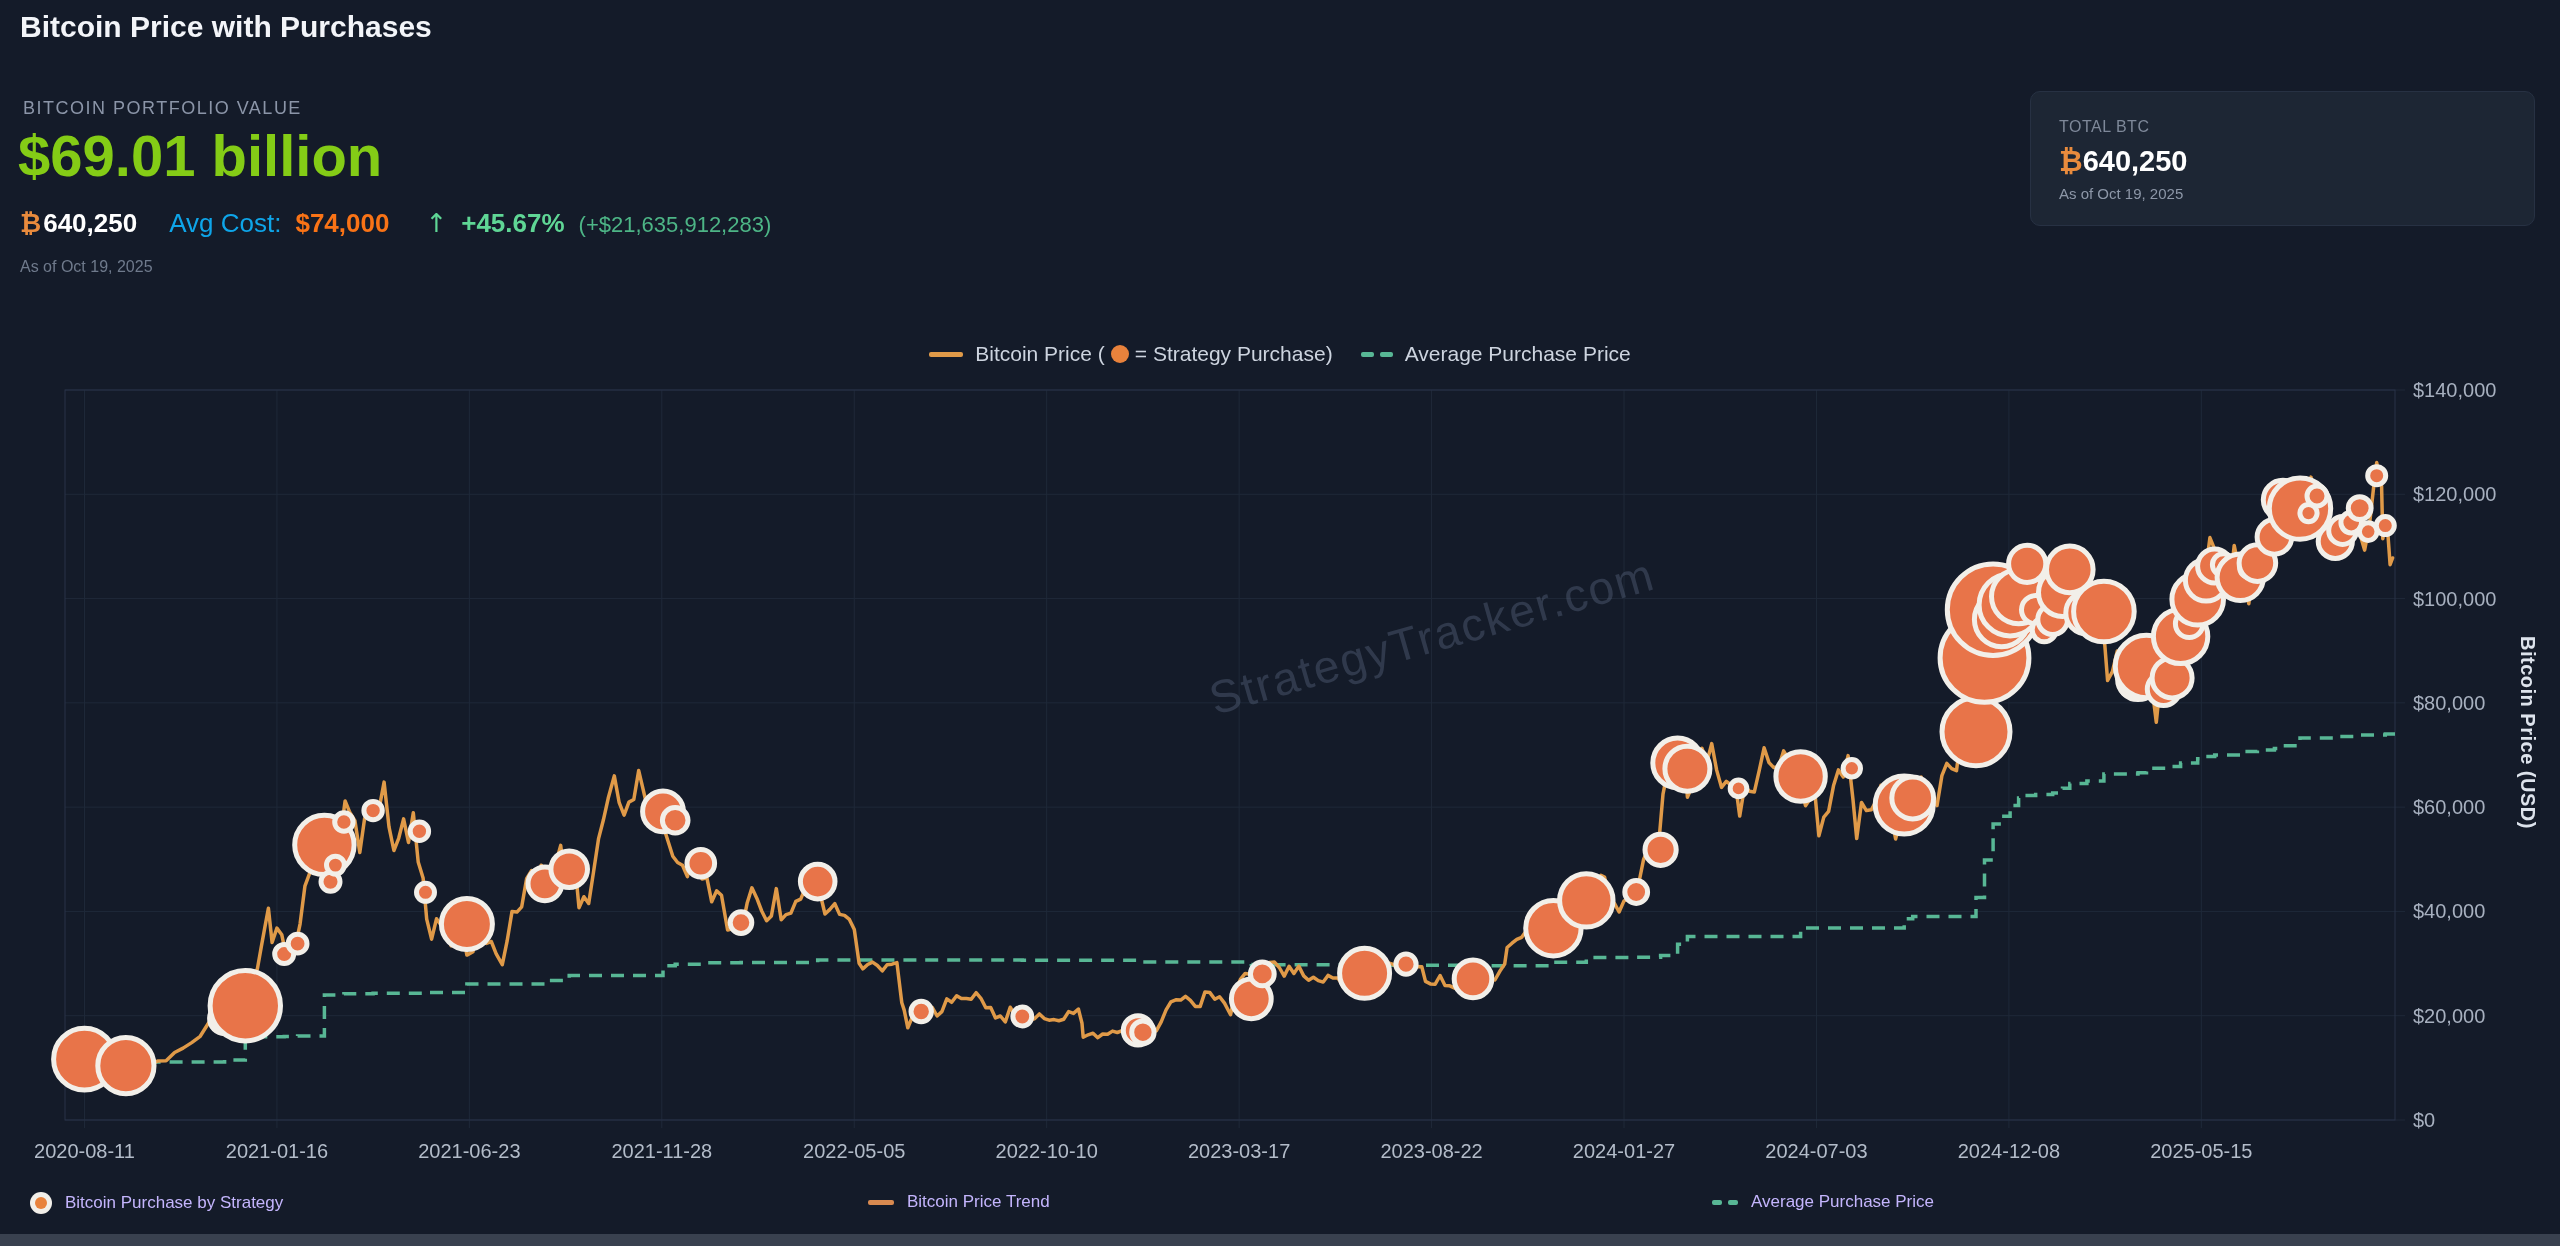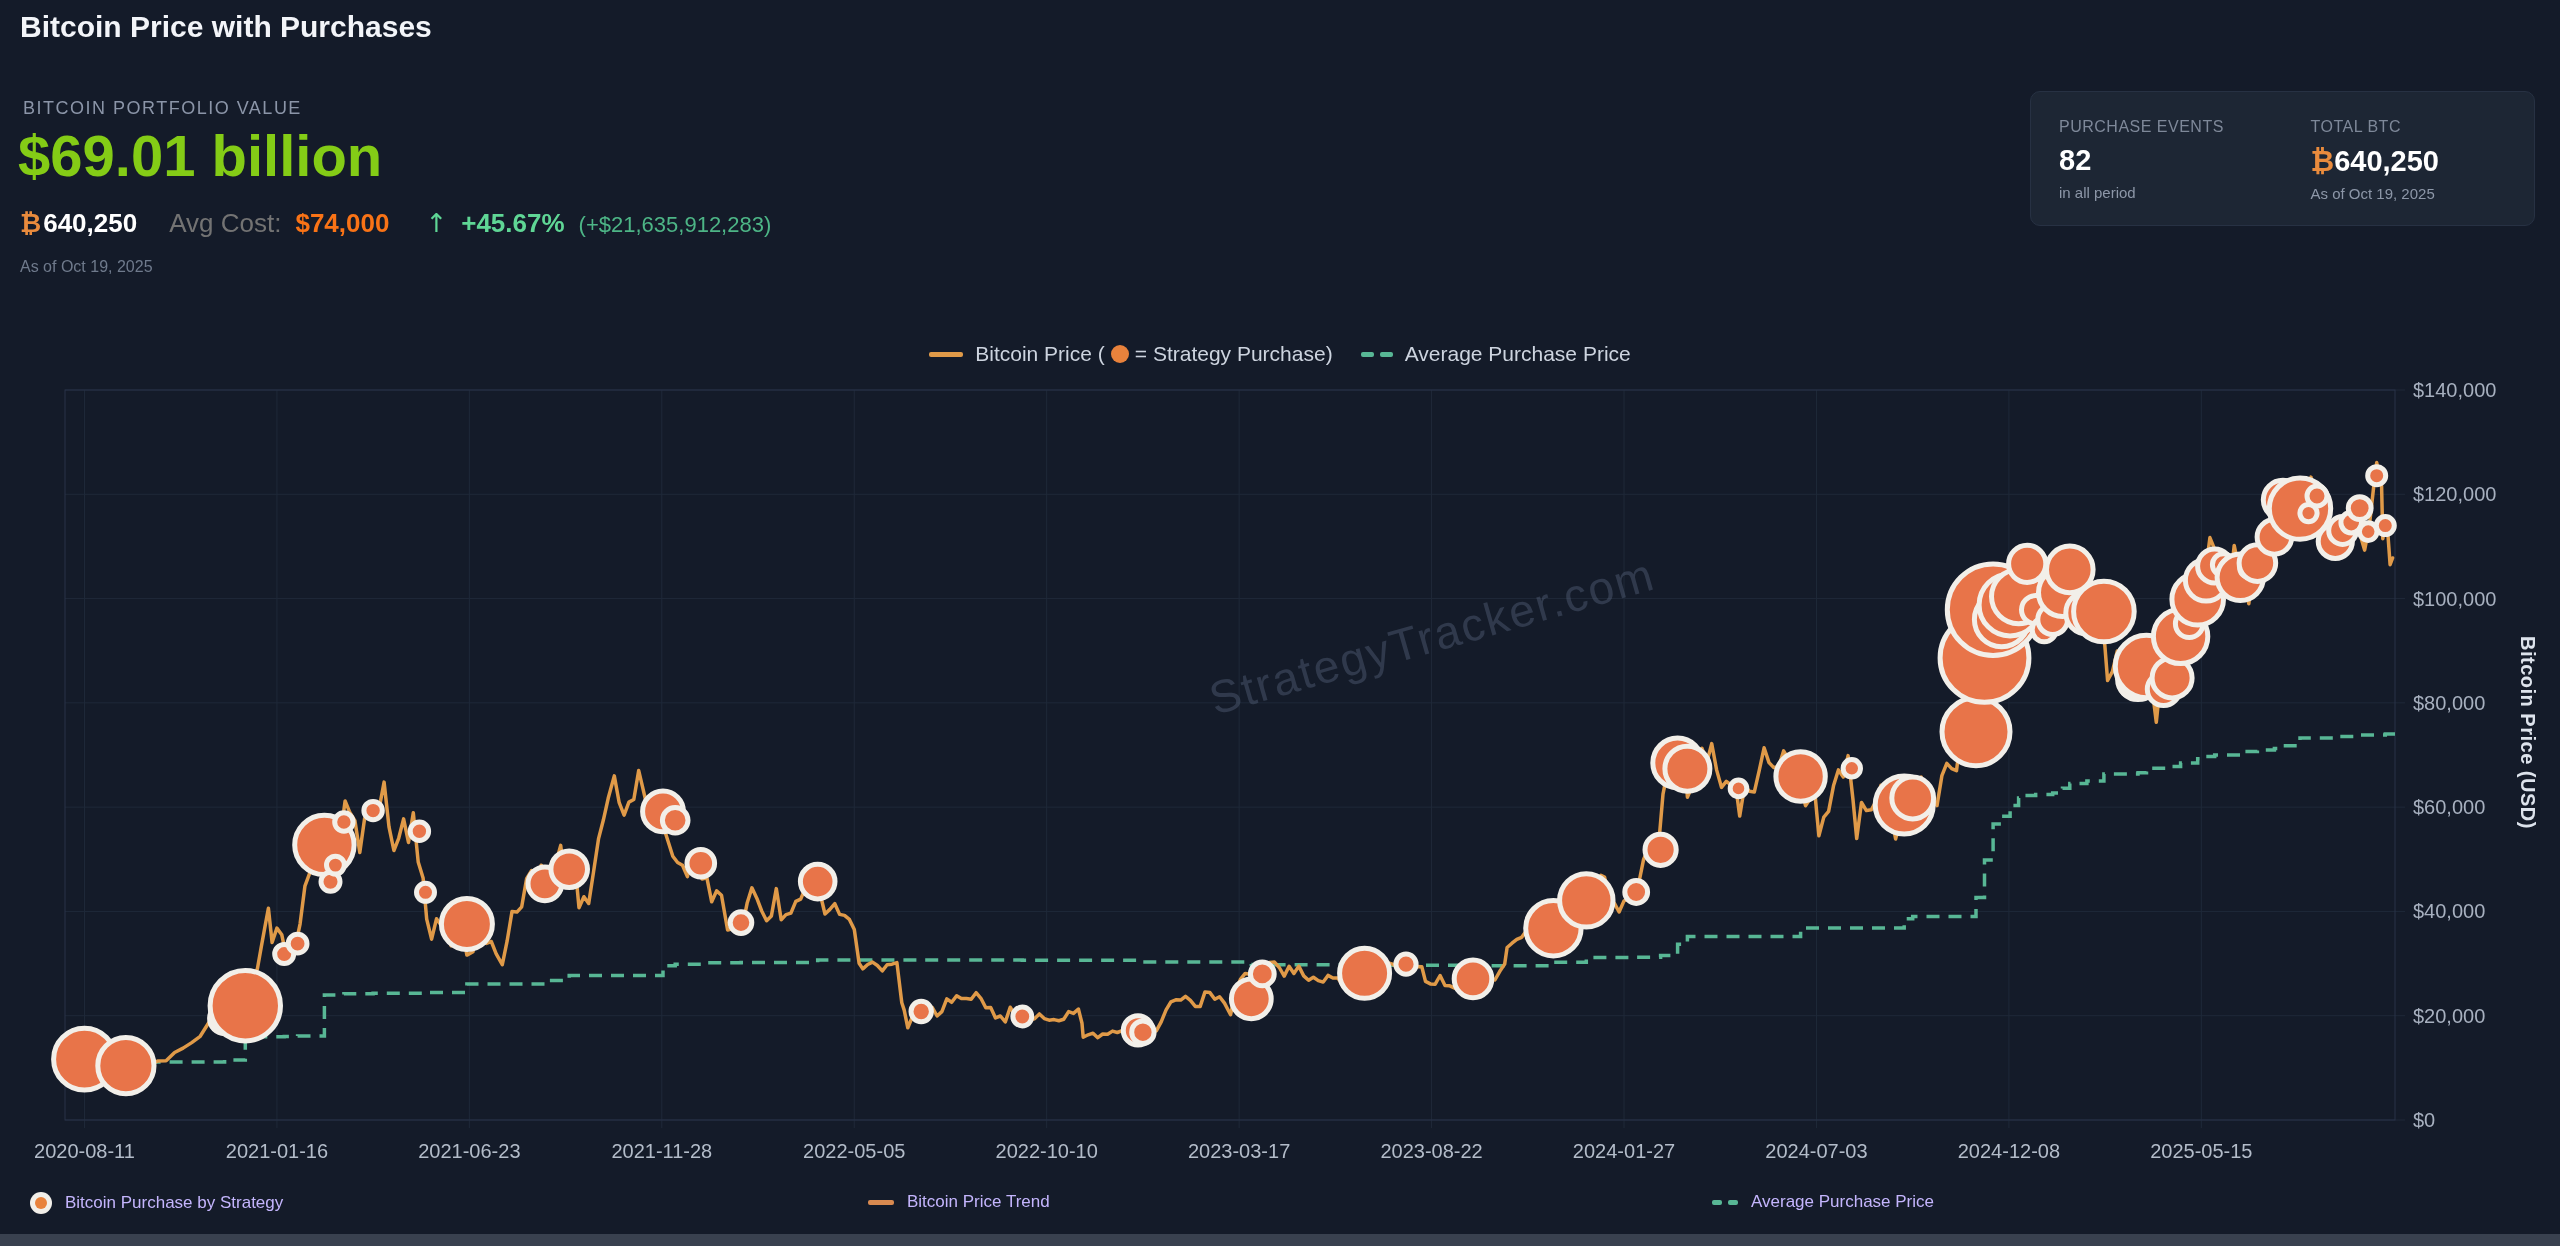--- a/index.html
+++ b/index.html
@@ -8,21 +8,21 @@
     font-family:"Liberation Sans","DejaVu Sans",sans-serif;color:#eef1f6;
   }
   .abs{position:absolute;}
   
   .page-title{left:20px;top:10px;font-size:30px;font-weight:700;color:#f3f5f9;}
   .portfolio-label{left:23px;top:98px;font-size:18px;font-weight:500;color:#8b95a8;letter-spacing:1.5px;}
   .portfolio-value{left:18px;top:122px;font-size:58px;font-weight:700;color:#84cc16;}
   .summary-row{left:20px;top:208px;display:flex;align-items:baseline;gap:14px;font-size:26px;}
   .btc-sym{color:#e98b3d;font-weight:700;font-family:"DejaVu Sans",sans-serif;}
   .btc-amt{color:#ffffff;font-weight:700;margin-left:2px;}
-  .avgcost-label{color:#737373;margin-left:18px;}
+  .avgcost-label{color:#0ea5e9;margin-left:18px;}
   .avgcost-value{color:#f97316;font-weight:700;}
   .gain-arrow{color:#5fd695;margin-left:22px;font-family:"DejaVu Sans",sans-serif;}
   .gain-pct{color:#5fd695;font-weight:700;}
   .gain-amt{color:#4db586;font-size:22px;}
   .asof{left:20px;top:258px;font-size:16px;color:#6f7a8c;}
   
   .stats-box{left:2030px;top:91px;width:503px;height:133px;background:#1d2634;border:1px solid #273143;border-radius:10px;display:flex;}
   .stats-col{padding:26px 0 0 28px;width:250px;}
   .stats-label{font-size:16px;color:#7e8899;letter-spacing:0.5px;}
   .stats-value{margin-top:8px;font-size:29px;font-weight:700;color:#ffffff;}
@@ -60,25 +60,20 @@
   </span>
   <span class="avgcost-label">Avg Cost:</span>
   <span class="avgcost-value">$74,000</span>
   <span class="gain-arrow">↑</span>
   <span class="gain-pct">+45.67%</span>
   <span class="gain-amt">(+$21,635,912,283)</span>
 </div>
 <div class="abs asof">As of Oct 19, 2025</div>
 
 <div class="abs stats-box">
-  <div class="stats-col">
-    <div class="stats-label">PURCHASE EVENTS</div>
-    <div class="stats-value">82</div>
-    <div class="stats-sub">in all period</div>
-  </div>
   <div class="stats-col">
     <div class="stats-label">TOTAL BTC</div>
     <div class="stats-value"><span class="btc-sym">₿</span><span>640,250</span></div>
     <div class="stats-sub">As of Oct 19, 2025</div>
   </div>
 </div>
 
 <div class="abs legend-top">
   <div class="lt-item">
     <span class="swatch-line"></span>

